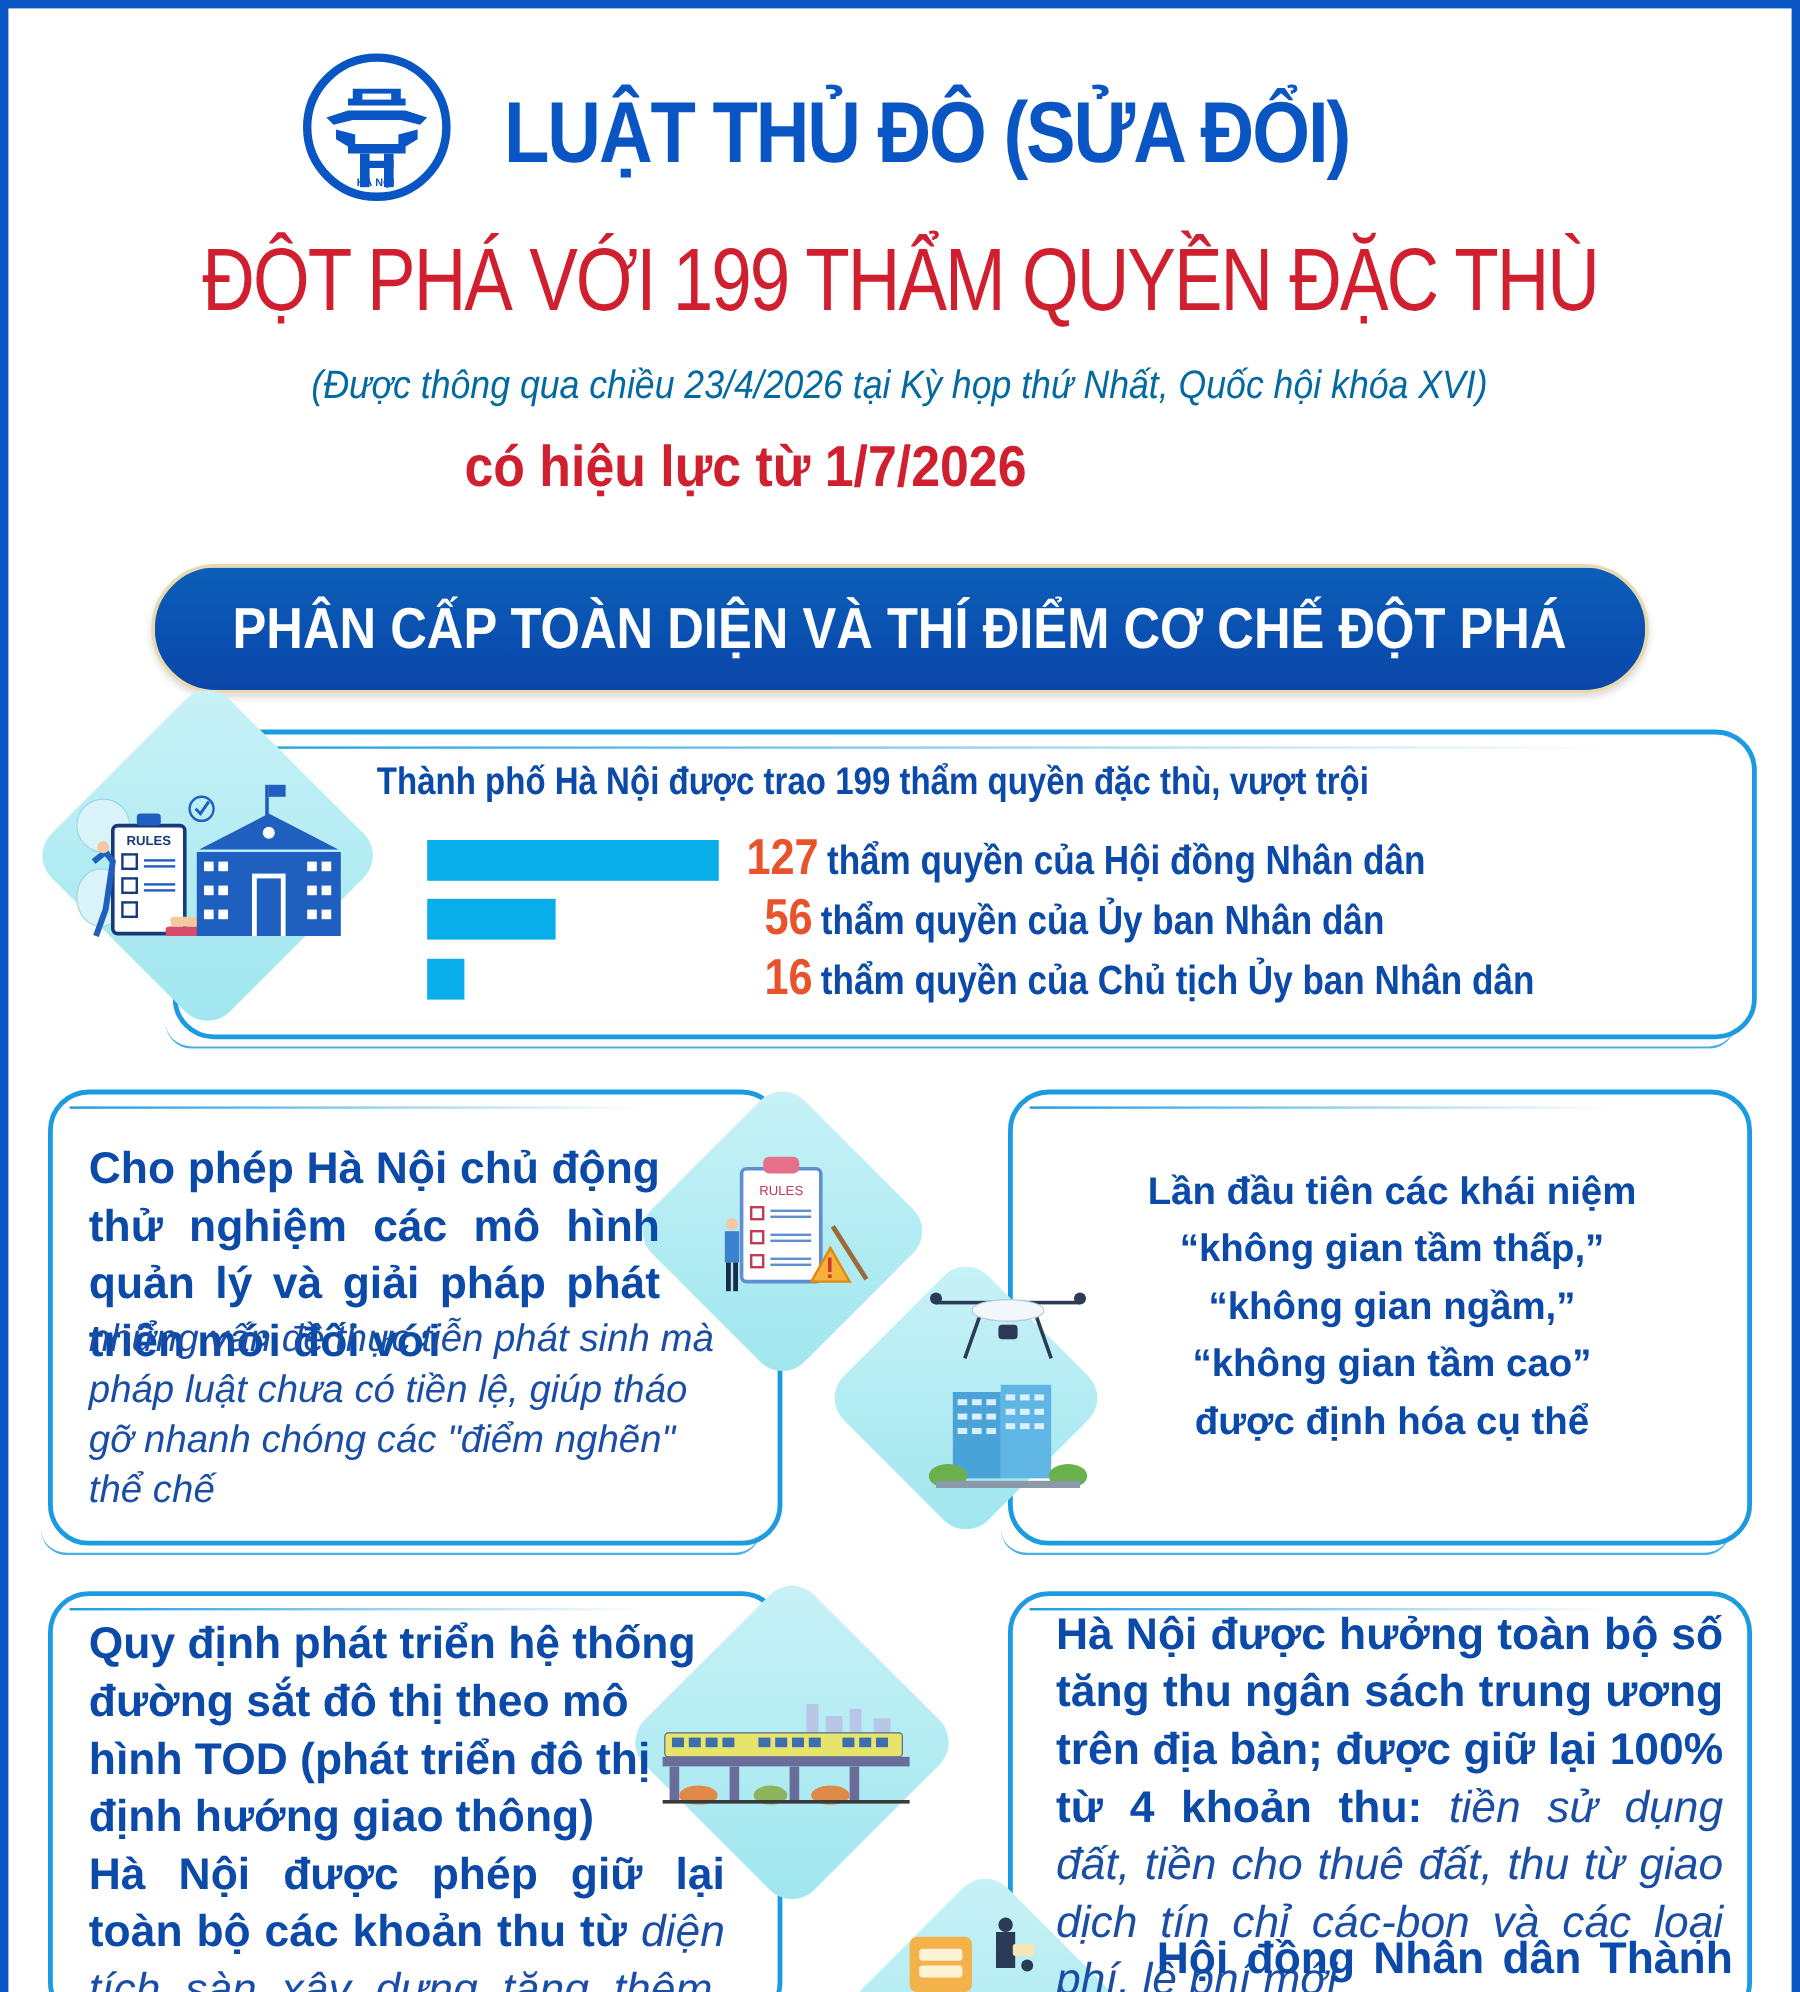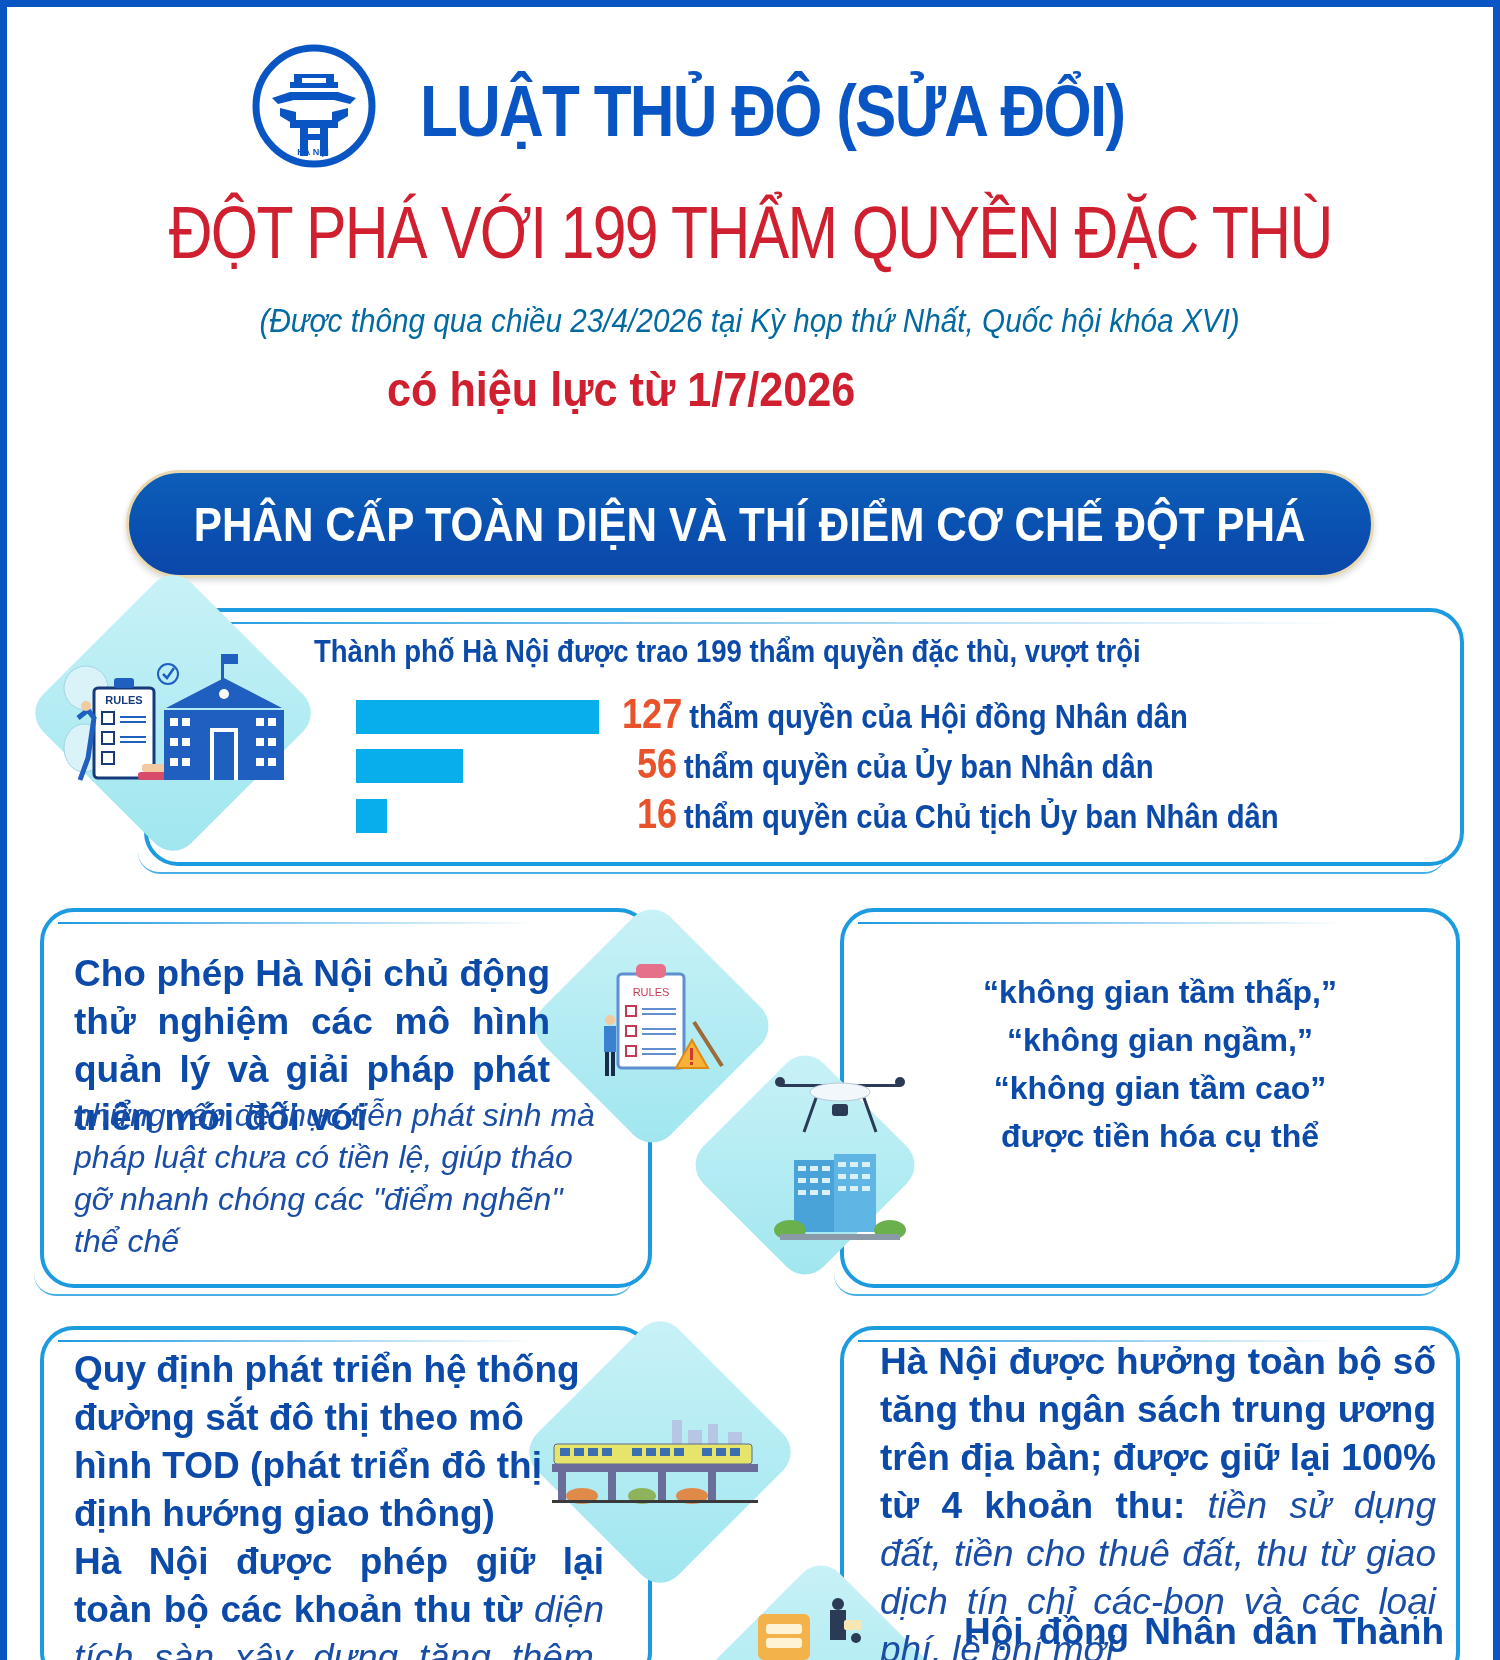--- a/index.html
+++ b/index.html
@@ -192,24 +192,25 @@
 </svg>
 
 <div class="block-text justify" style="left:74px; top:950px; width:476px;">
   <span class="b">Cho phép Hà Nội chủ động thử nghiệm các mô hình quản lý và giải pháp phát triển mới đối với</span>
 </div>
 <div class="block-text" style="left:74px; top:1094px; width:540px; line-height:42px; font-size:32px;">
   <span class="i">những vấn đề thực tiễn phát sinh mà pháp luật chưa có tiền lệ, giúp tháo gỡ nhanh chóng các "điểm nghẽn" thể chế</span>
 </div>
 
 <div class="center-block" style="left:920px; top:968px; width:480px;">
+  <div>Lần đầu tiên các khái niệm</div>
   <div>“không gian tầm thấp,”</div>
   <div>“không gian ngầm,”</div>
   <div>“không gian tầm cao”</div>
-  <div>được tiền hóa cụ thể</div>
+  <div>được định hóa cụ thể</div>
 </div>
 
 <div class="panel" style="left:40px; top:1326px; width:612px; height:360px;"></div>
 <div class="panel" style="left:840px; top:1326px; width:620px; height:360px;"></div>
 
 <div class="diamond" style="left:560px; top:1352px; width:200px; height:200px;"></div>
 <svg style="position:absolute; left:552px; top:1418px;" width="210" height="86" viewBox="0 0 210 86">
   <g fill="#b8c6e6">
     <rect x="120" y="2" width="10" height="50"></rect>
       <rect x="136" y="12" width="14" height="40"></rect>

